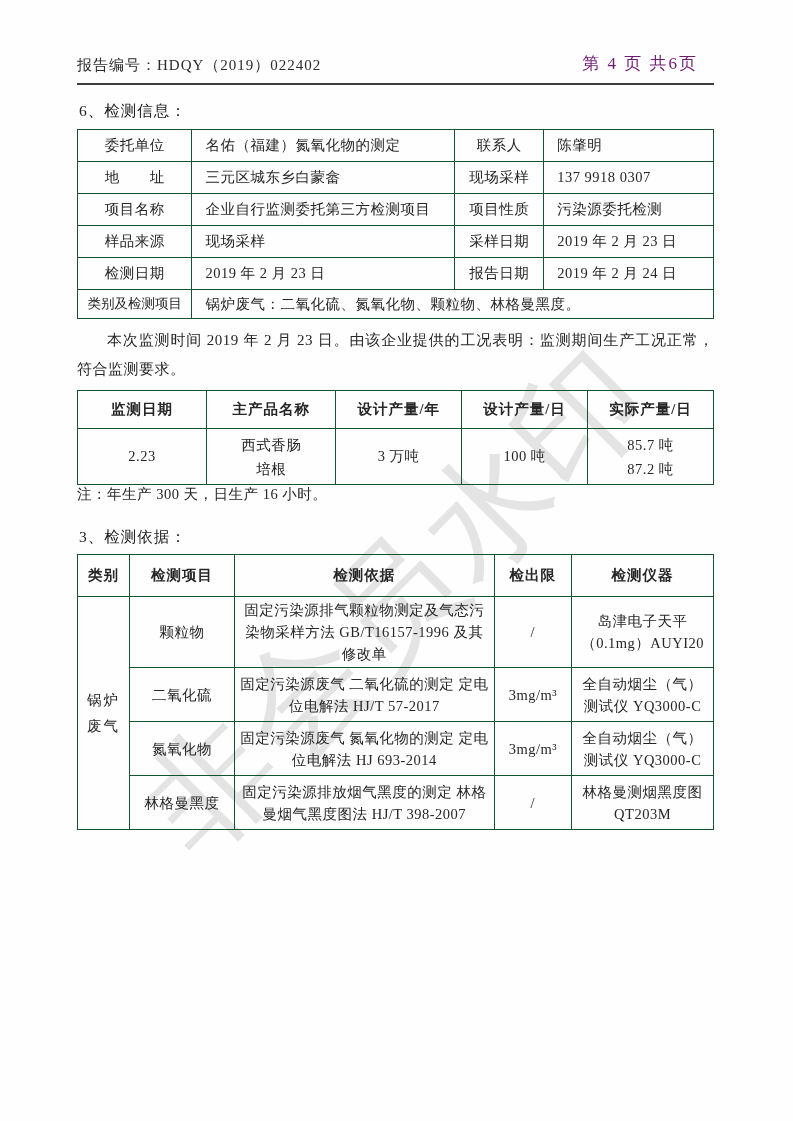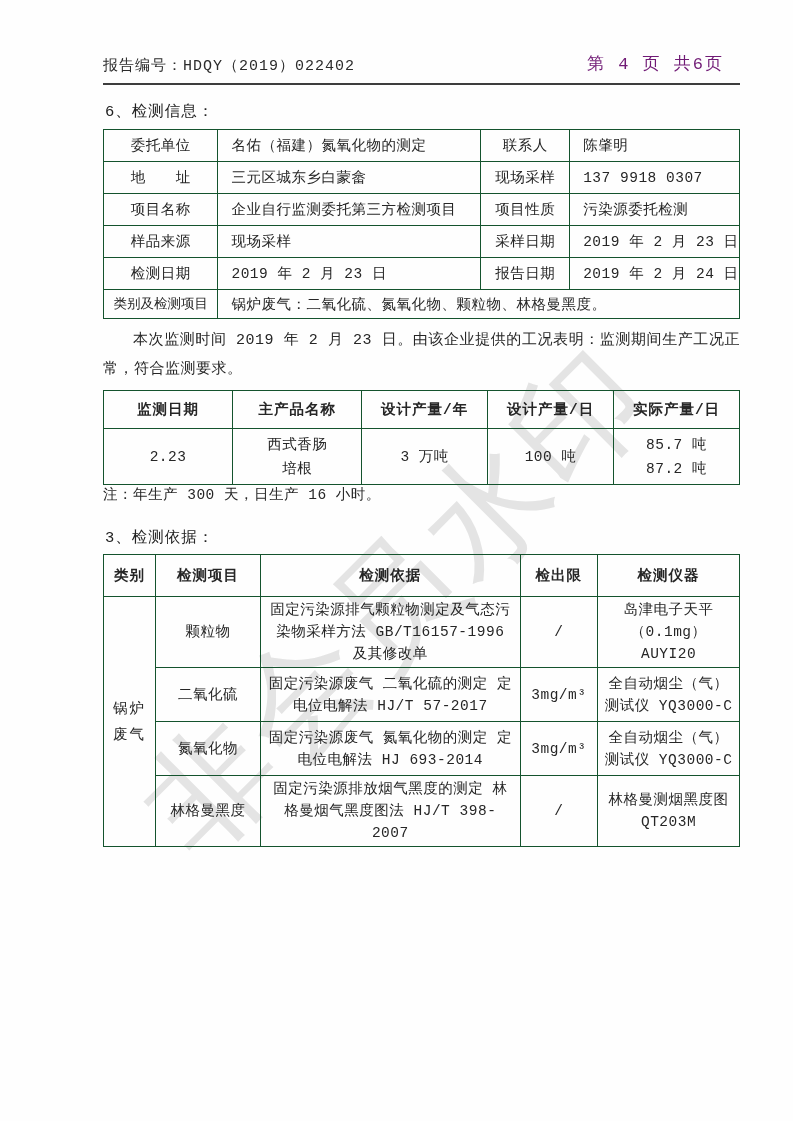--- a/index.html
+++ b/index.html
@@ -10,21 +10,21 @@
     color:#262626; overflow:hidden;
   }
   
   .watermark {
     position:absolute; z-index:0; left:42px; top:532px; width:710px; height:140px;
     display:flex; align-items:center; justify-content:center;
     font-size:126px; letter-spacing:4px; white-space:nowrap;
     color:#e4e4e4; transform:rotate(-45deg); user-select:none;
     font-family:"Liberation Serif","DejaVu Serif",serif;
   }
-  .content { position:absolute; z-index:1; left:103px; top:0; width:637px;font-family:Liberation Mono, monospace; }
+  .content { position:absolute; z-index:1; left:77px; top:0; width:637px; }
 
   .page-header {
     margin-top:52px; display:flex; justify-content:space-between; align-items:flex-end;
     padding-bottom:8px; border-bottom:2px solid #3d3d3d;
   }
   .report-no { font-size:15px; letter-spacing:1px; color:#2b2b2b; }
   .page-ind  { font-size:17px; letter-spacing:2px; color:#701a75; padding-right:16px; }
 
   .sec-title { font-size:15.5px; letter-spacing:1px; color:#222; }
   .sec1-title { margin:16px 0 7px 2px; }

